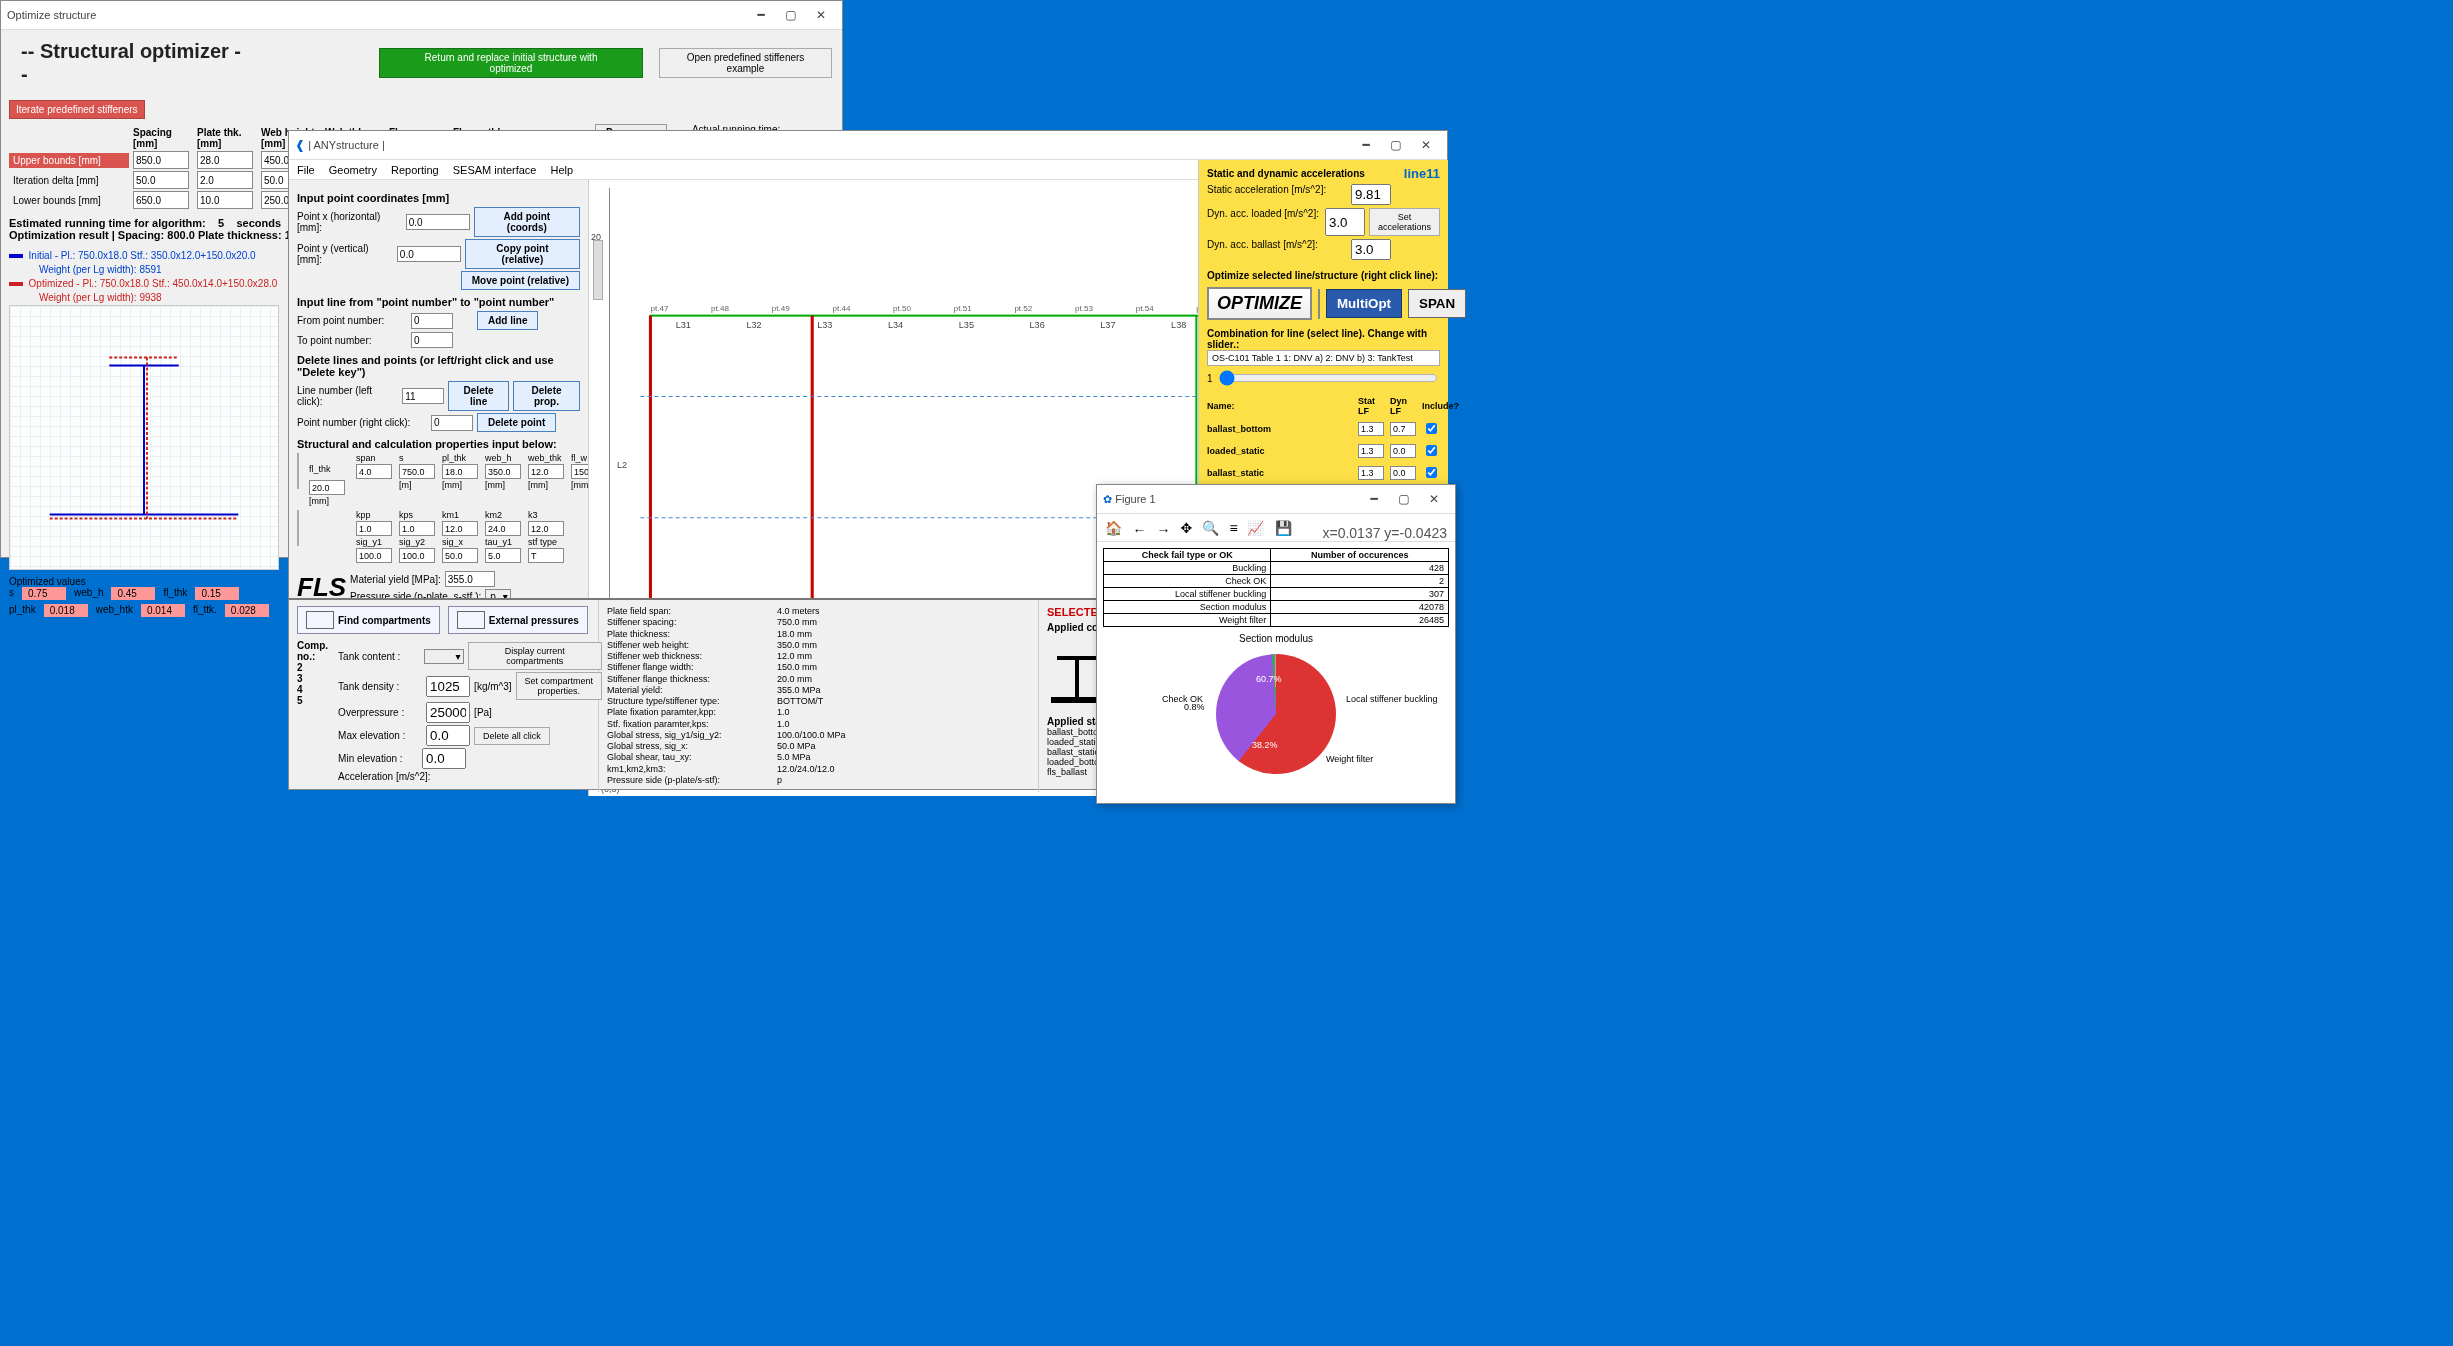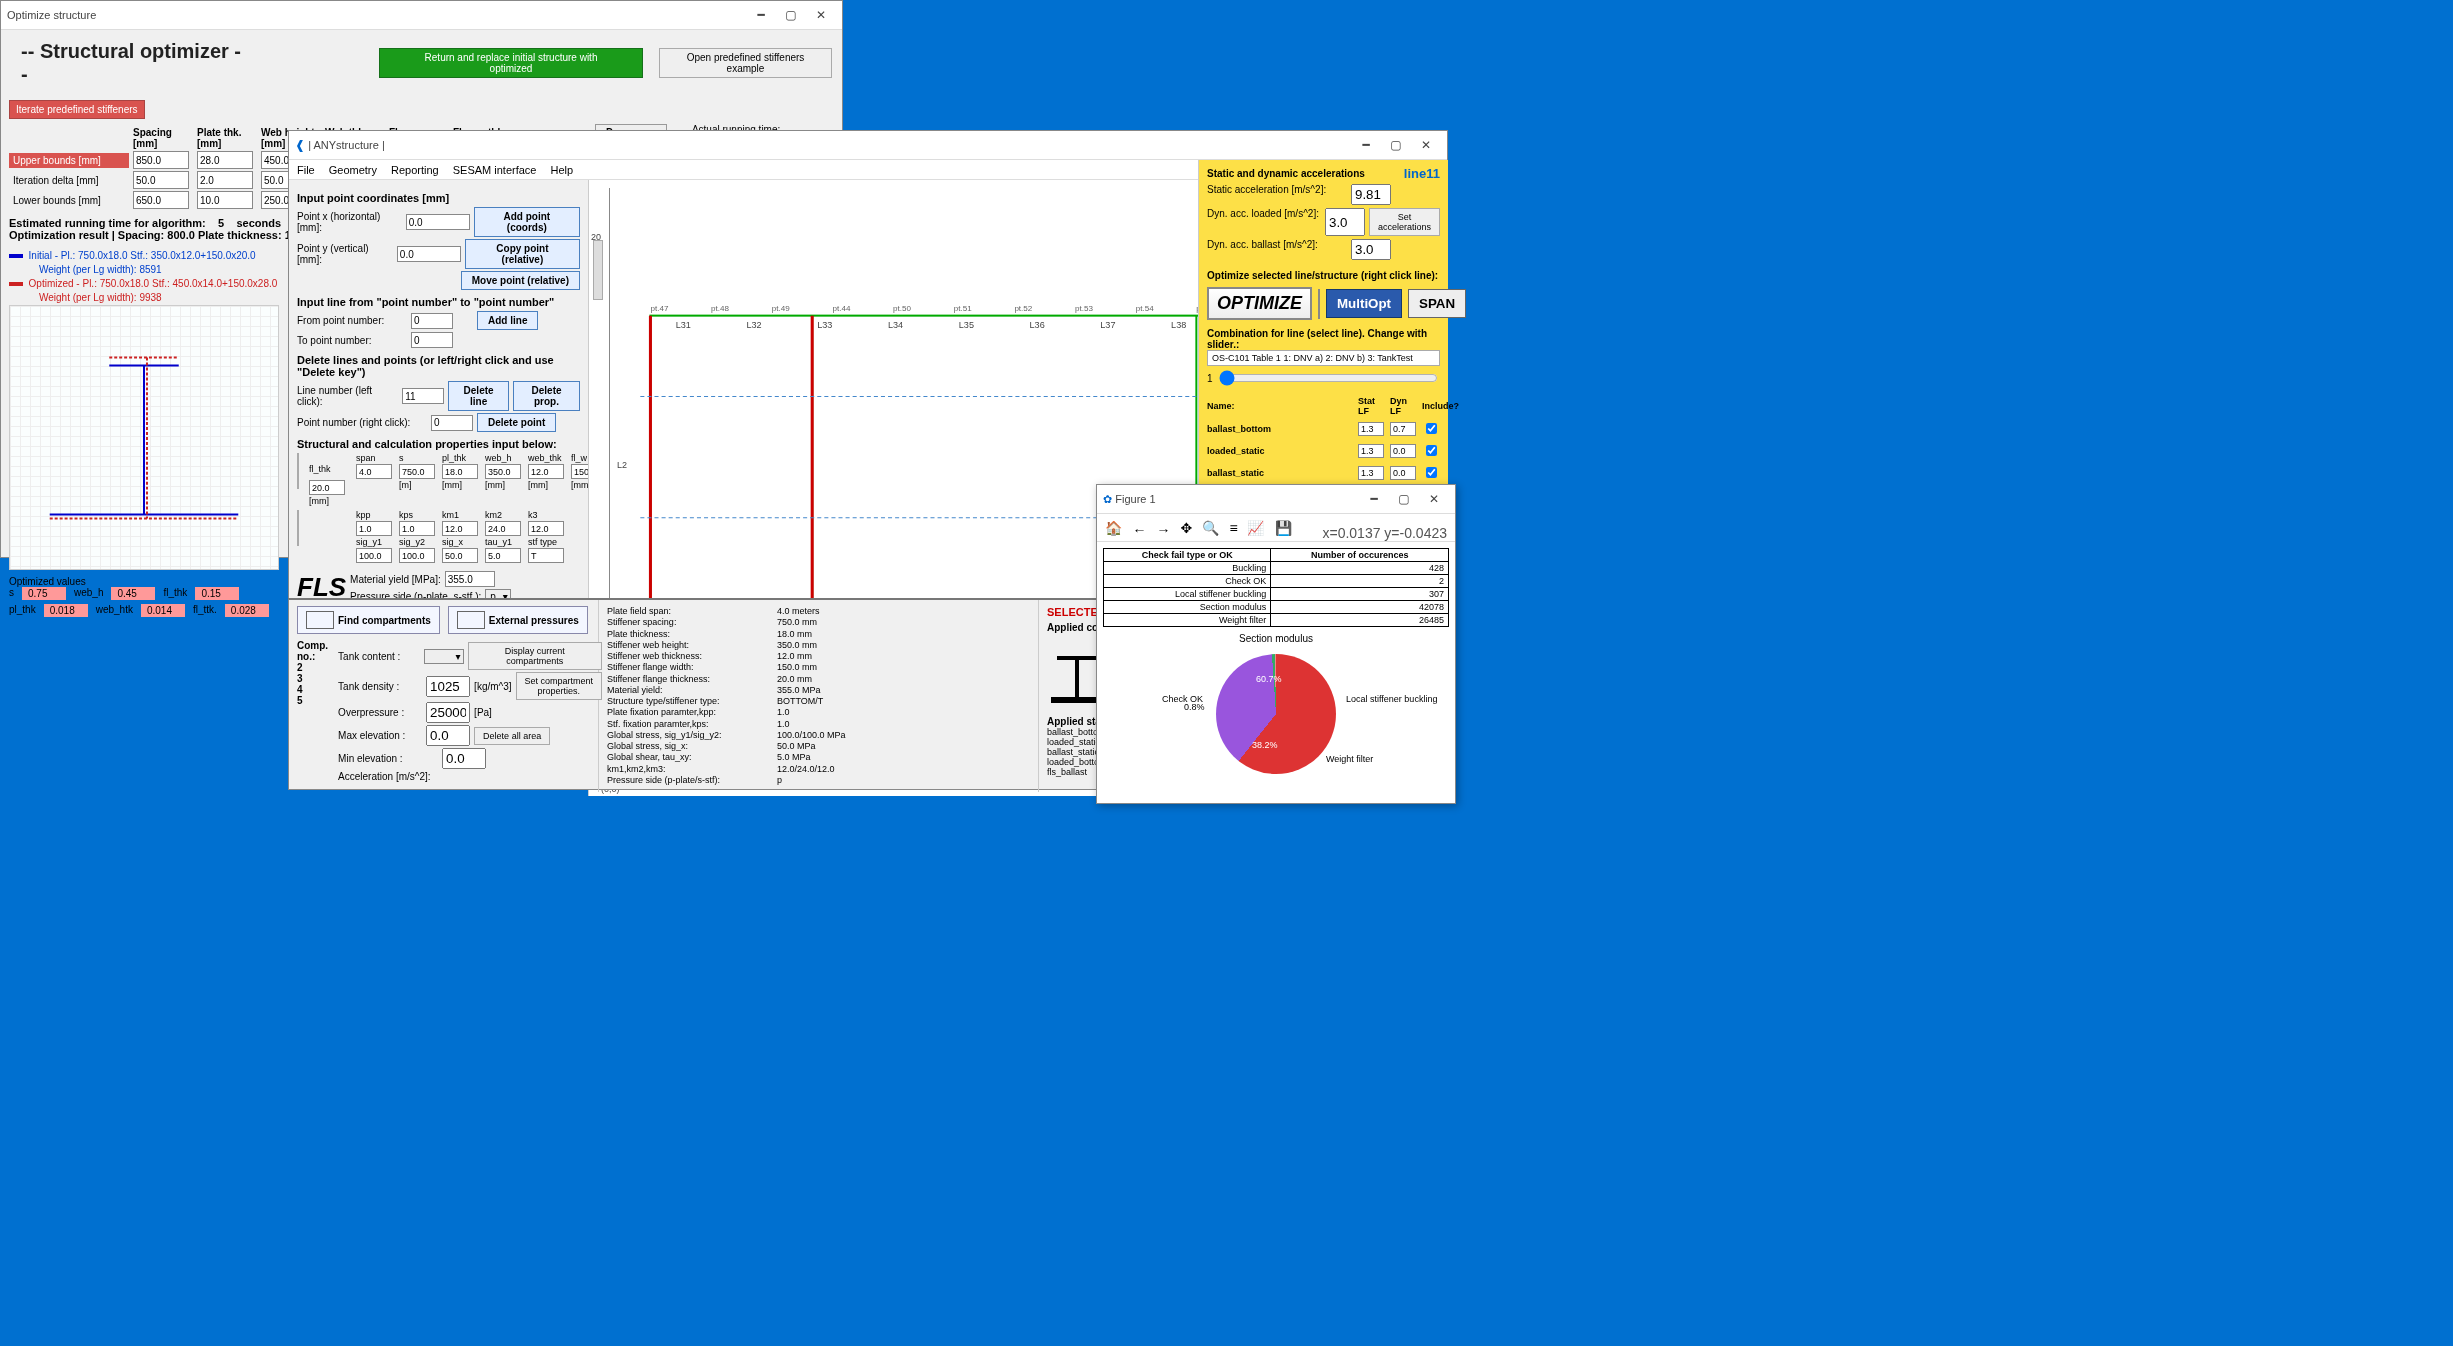--- a/index.html
+++ b/index.html
@@ -580,23 +580,23 @@
 properties.</button>
           </div>
           <div style="display:flex;gap:4px;align-items:center;margin:2px 0;">
               <label style="width:84px;">Overpressure :</label>
               <input style="width: 44px;" value="25000">
               <span>[Pa]</span>
             </div>
           <div style="display:flex;gap:4px;align-items:center;margin:2px 0;">
               <label style="width:84px;">Max elevation :</label>
               <input style="width: 44px;" value="0.0">
-            <button class="btn-plain" style="font-size:9px;">Delete all area</button>
+            <button class="btn-plain" style="font-size:9px;">Delete all click</button>
           </div>
-          <div style="display:flex;gap:20px;align-items:center;margin:2px 0;">
+          <div style="display:flex;gap:0;align-items:center;margin:2px 0;">
               <label style="width:84px;">Min elevation :</label>
               <input style="width: 44px;" value="0.0">
             </div>
           <div style="display:flex;gap:4px;align-items:center;margin:2px 0;">
               <label>Acceleration  [m/s^2]:</label>
             </div>
         </div>
       </div>
     </div>
 

